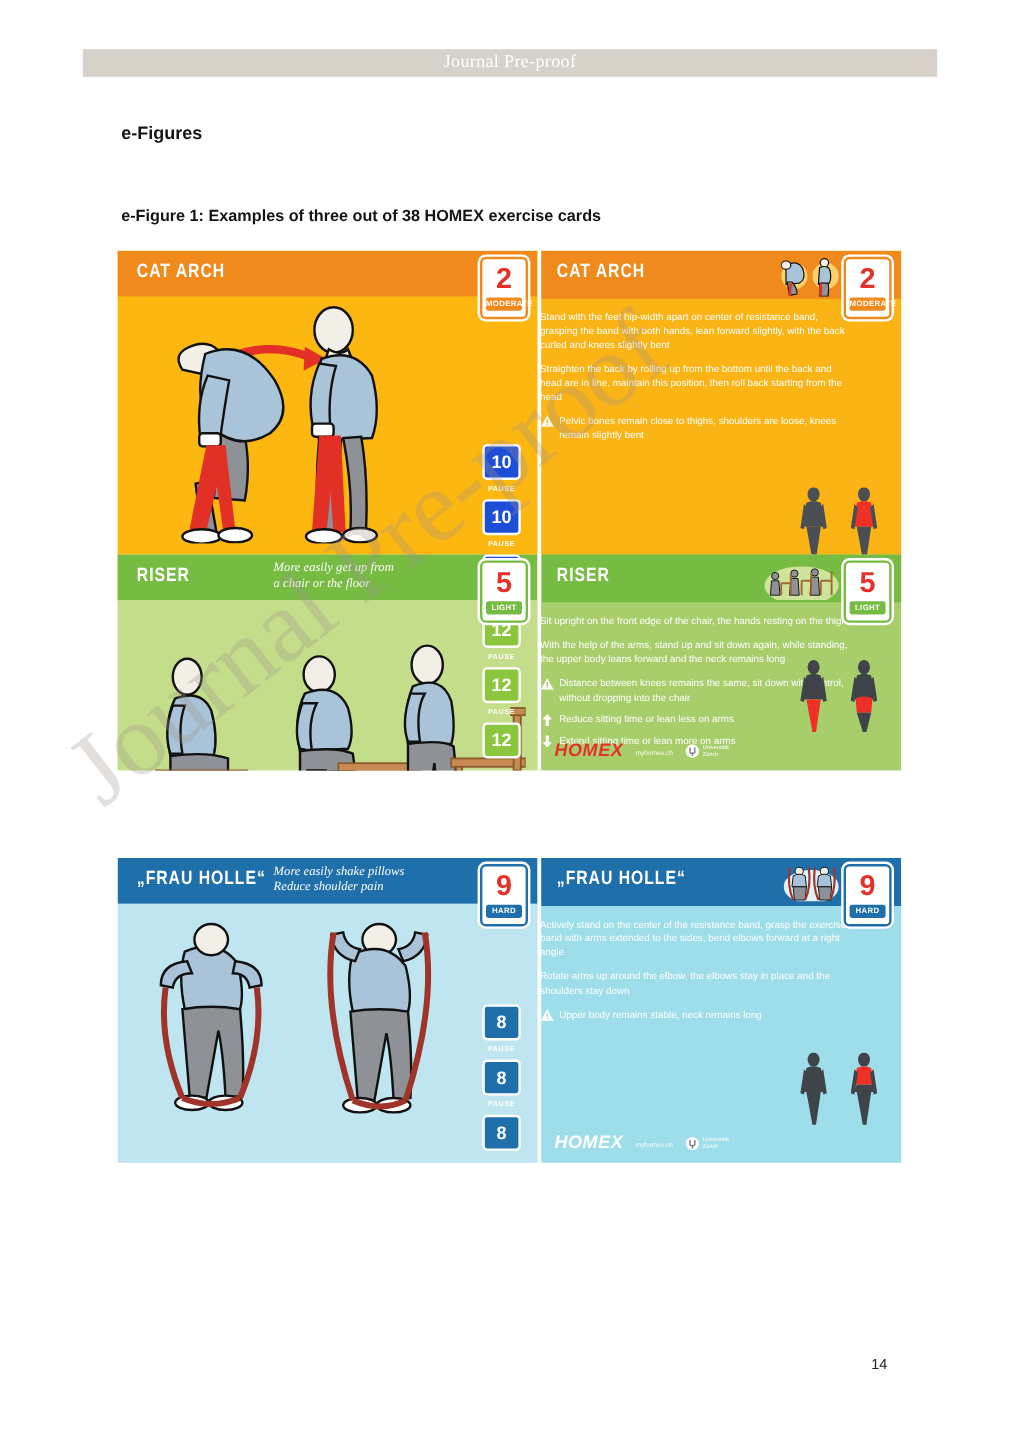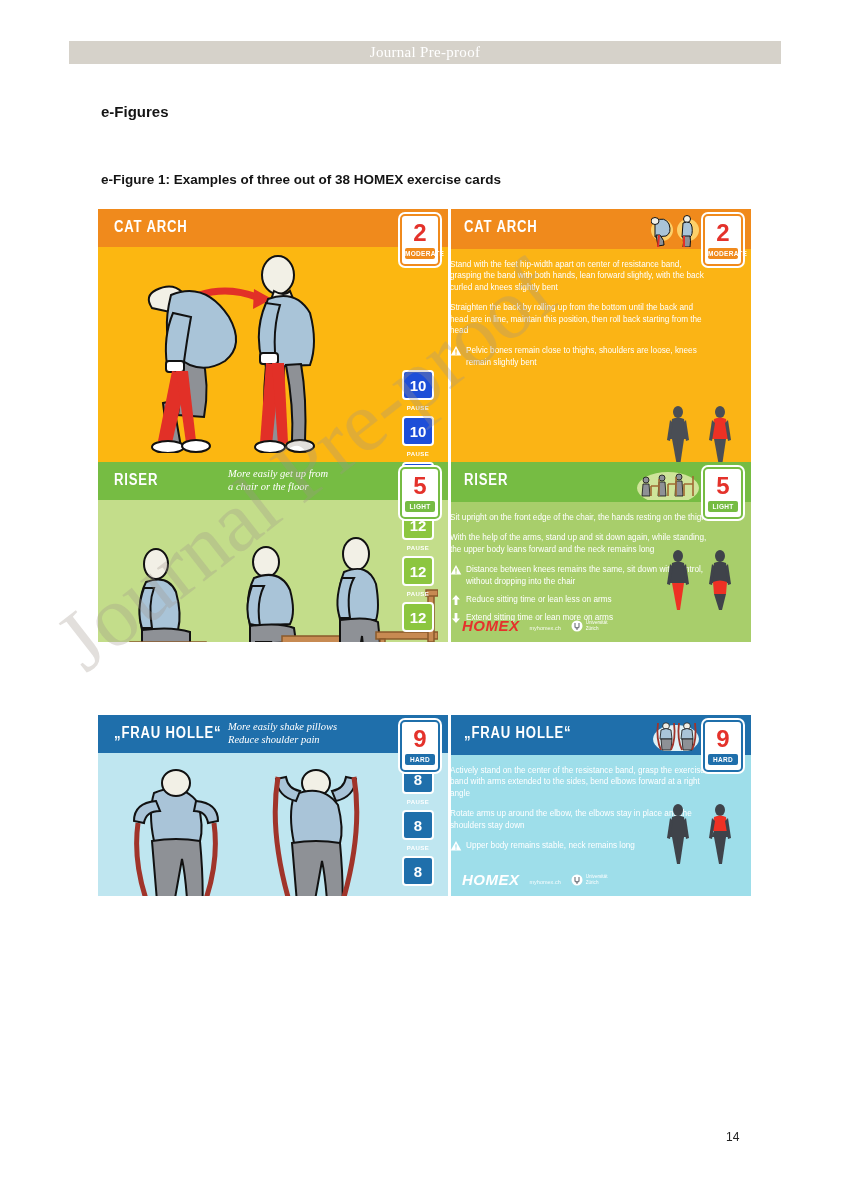--- a/index.html
+++ b/index.html
@@ -17,21 +17,21 @@
   
   .watermark{position:absolute;left:150px;top:380px;width:560px;height:560px;
      transform:rotate(-38deg);color:rgba(160,150,140,.30);font-family:"Liberation Serif",serif;
      font-size:86px;white-space:nowrap;pointer-events:none;z-index:40;}
 
   
   .cards{position:absolute;left:98px;top:209px;width:653px;height:753px;z-index:5;}
   .card{position:absolute;left:0;width:653px;display:flex;}
   .card.c1{top:0;height:293px;}
   .card.c2{top:253px;height:180px;}
-  .card.c3{top:506px;height:181px;}
+  .card.c3{top:506px;height:254px;}
 
   .side-left{position:relative;width:350px;height:100%;overflow:hidden;}
   .side-right{position:relative;width:303px;height:100%;overflow:hidden;}
   .gap{position:absolute;left:350px;top:0;width:3px;height:100%;background:#fff;z-index:8;}
 
   
   .t-orange .side-left{background:#fcb711;}
   .t-orange .side-right{background:#fbb415;}
   .t-orange .hdr{background:#f08a1c;}
   .t-green  .side-left{background:#c3dd8a;}

